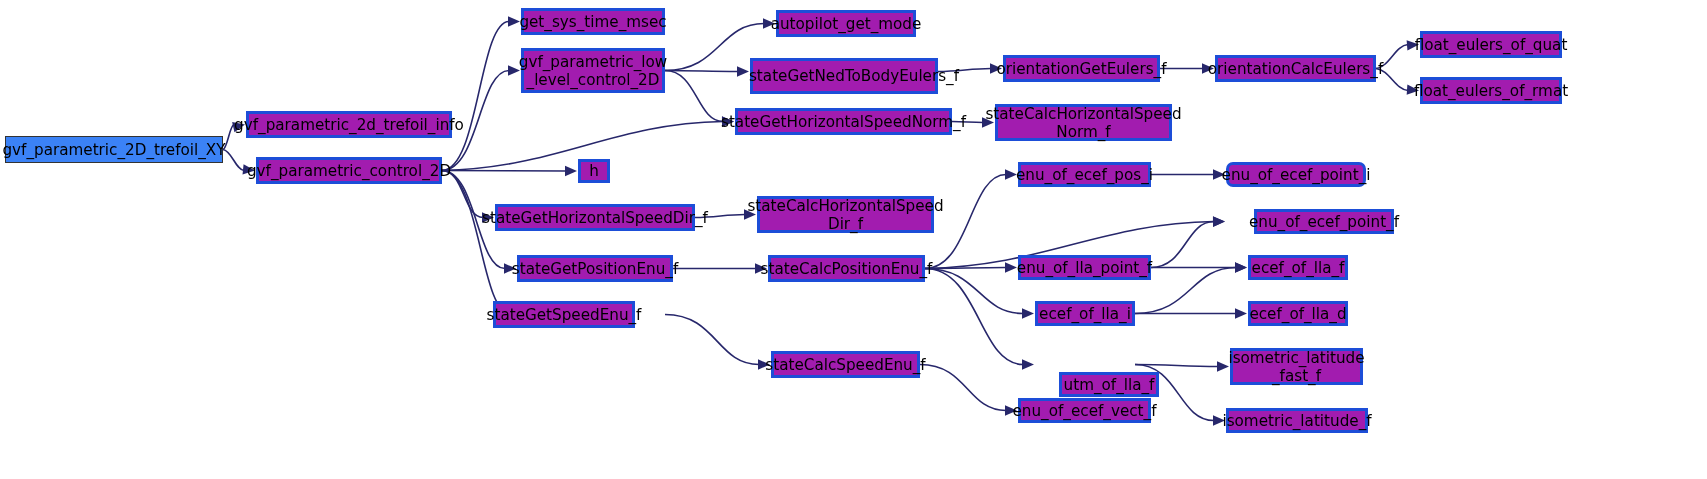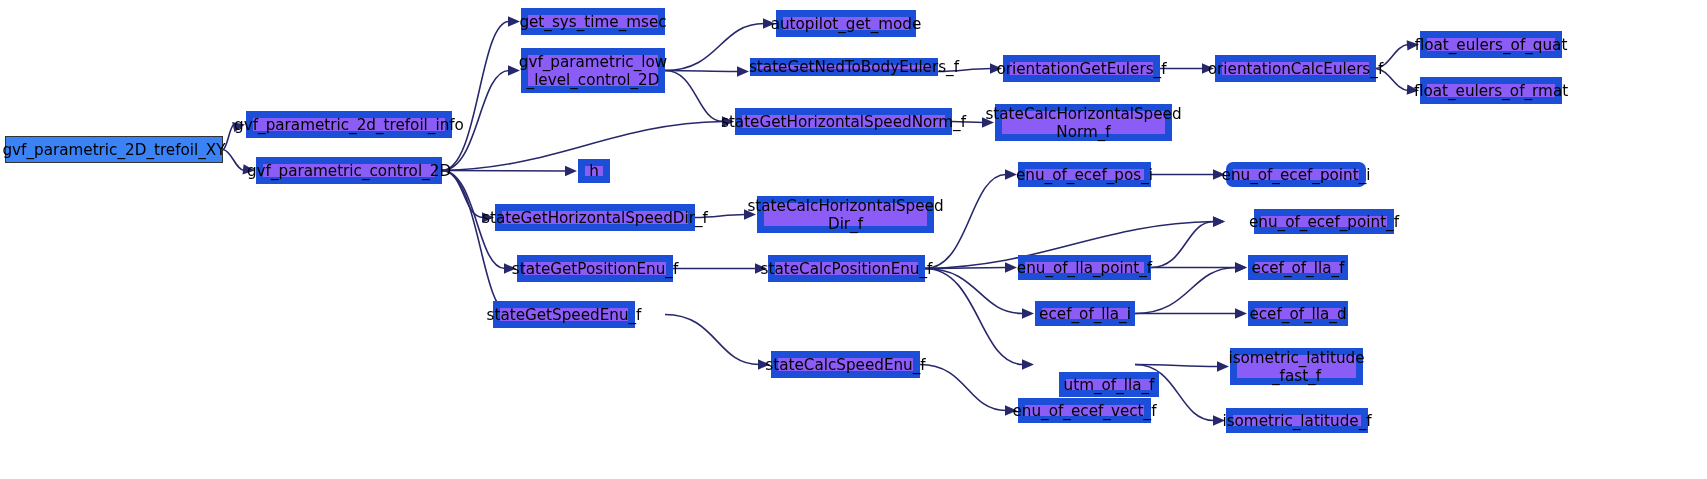--- a/index.html
+++ b/index.html
@@ -19,22 +19,22 @@
     position: absolute;
     left: 0;
     top: 0;
     width: 1707px;
     height: 479px;
     pointer-events: none;
   }
   .node {
     position: absolute;
     box-sizing: border-box;
-    border: 7px solid #1d4ed8;
-    background: #8b5cf6;
+    border: 3px solid #1d4ed8;
+    background: #a21caf;
     color: #000000;
     display: flex;
     align-items: center;
     justify-content: center;
     text-align: center;
     font-size: 15.2px;
     line-height: 18px;
     letter-spacing: 0px;
     white-space: pre-line;
     z-index: 2;
@@ -117,21 +117,21 @@
       <polygon points="0,0 -12,-5.2 -12,5.2" fill="#27276b" transform="translate(1017,410.5) rotate(0)"></polygon>
     </svg>
   <div id="node-layer">
       <div class="node root" style="left: 5px; top: 136px; width: 218px; height: 27px;"><span>gvf_parametric_2D_trefoil_XY</span></div>
       <div class="node" style="left: 246px; top: 111px; width: 206px; height: 27px;"><span>gvf_parametric_2d_trefoil_info</span></div>
       <div class="node" style="left: 256px; top: 157px; width: 186px; height: 27px;"><span>gvf_parametric_control_2D</span></div>
       <div class="node" style="left: 521px; top: 8px; width: 144px; height: 27px;"><span>get_sys_time_msec</span></div>
       <div class="node" style="left: 521px; top: 48px; width: 144px; height: 45px;"><span>gvf_parametric_low
 _level_control_2D</span></div>
       <div class="node" style="left: 776px; top: 10px; width: 140px; height: 27px;"><span>autopilot_get_mode</span></div>
-      <div class="node" style="left: 750px; top: 58px; width: 188px; height: 18px; padding-left: 20px;"><span>stateGetNedToBodyEulers_f</span></div>
+      <div class="node" style="left: 750px; top: 58px; width: 188px; height: 36px; padding-left: 20px;"><span>stateGetNedToBodyEulers_f</span></div>
       <div class="node" style="left: 735px; top: 108px; width: 217px; height: 27px;"><span>stateGetHorizontalSpeedNorm_f</span></div>
       <div class="node" style="left: 1003px; top: 55px; width: 157px; height: 27px;"><span>orientationGetEulers_f</span></div>
       <div class="node" style="left: 1215px; top: 55px; width: 161px; height: 27px;"><span>orientationCalcEulers_f</span></div>
       <div class="node" style="left: 1420px; top: 31px; width: 142px; height: 27px;"><span>float_eulers_of_quat</span></div>
       <div class="node" style="left: 1420px; top: 77px; width: 142px; height: 27px;"><span>float_eulers_of_rmat</span></div>
       <div class="node" style="left: 995px; top: 104px; width: 177px; height: 37px;"><span>stateCalcHorizontalSpeed
 Norm_f</span></div>
       <div class="node" style="left: 578px; top: 159px; width: 32px; height: 24px;"><span>h</span></div>
       <div class="node" style="left: 495px; top: 204px; width: 200px; height: 27px;"><span>stateGetHorizontalSpeedDir_f</span></div>
       <div class="node" style="left: 757px; top: 196px; width: 177px; height: 37px;"><span>stateCalcHorizontalSpeed

